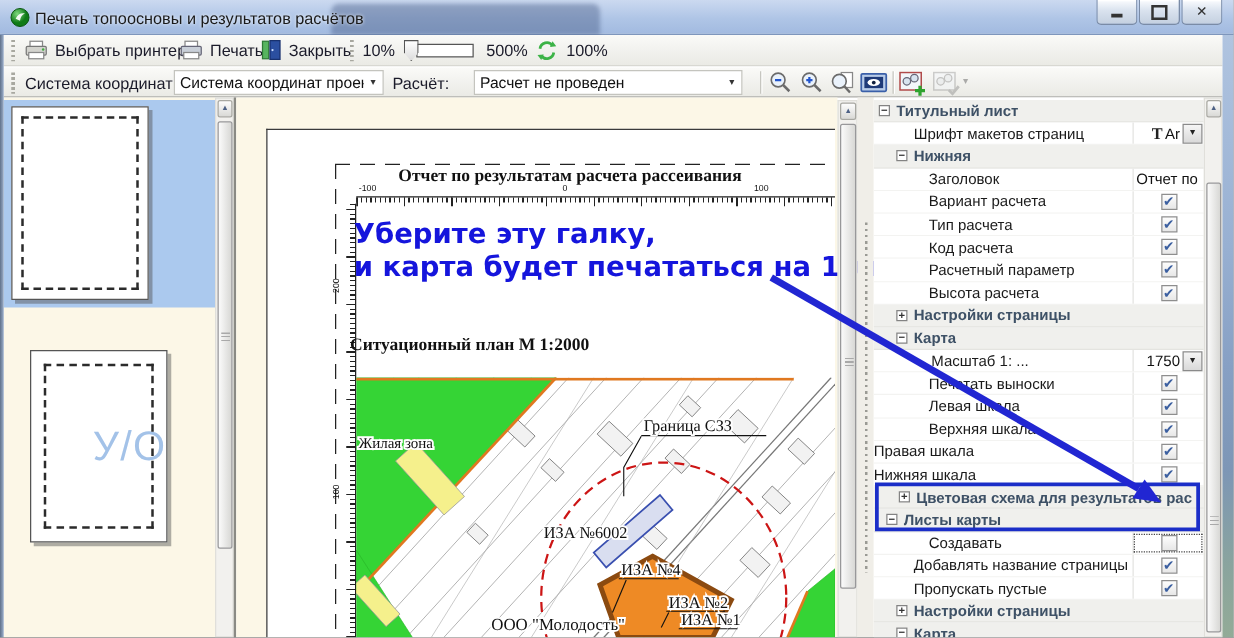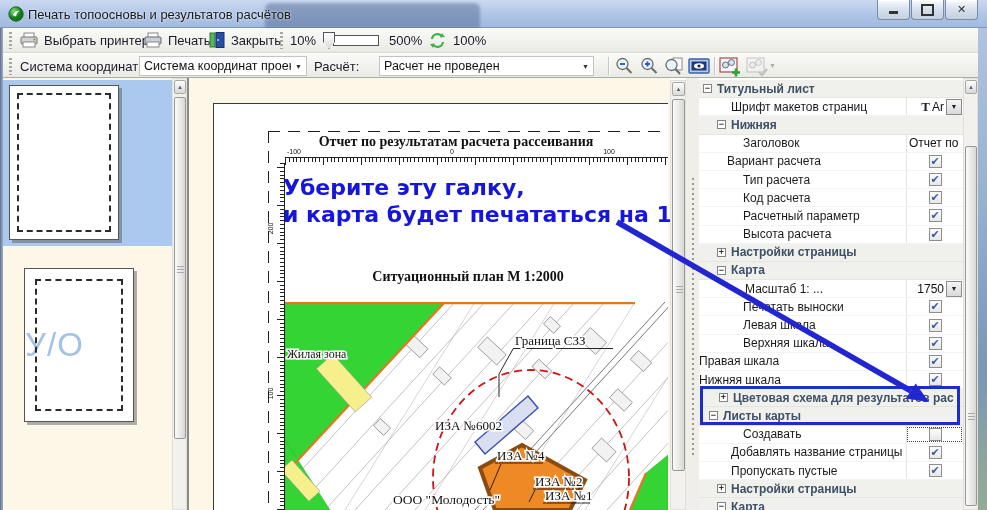--- a/index.html
+++ b/index.html
@@ -64,21 +64,21 @@
                repeating-linear-gradient(90deg,#222 0 1px,transparent 1px 38px);
     background-size:100% 4px,100% 8px;background-repeat:no-repeat;}
   .vruler{left:277px;top:163px;width:8px;height:347px;border-right:1px solid #222;
     background:repeating-linear-gradient(0deg,#222 0 1px,transparent 1px 3.8px),
                repeating-linear-gradient(0deg,#222 0 1px,transparent 1px 38px);
     background-size:4px 100%,8px 100%;background-position:right top;background-repeat:no-repeat;}
   .rlab{font-size:7px;color:#111;width:30px;text-align:center;}
   .rlabv{transform:rotate(-90deg);transform-origin:center;}
   .note{left:283px;top:174px;font:bold 22px/27px "DejaVu Sans",sans-serif;color:#1515DC;white-space:nowrap;}
   .bodyline{left:283px;top:249px;font:14px "Liberation Serif",serif;color:#1a1a1a;white-space:nowrap;}
-  .plantitle{left:268px;top:269px;width:400px;text-align:center;font:bold 14px "Liberation Serif",serif;color:#111;}
+  .plantitle{left:268px;top:269px;width:400px;text-align:left;font:bold 14px "Liberation Serif",serif;color:#111;padding-left:12px;}
   .split2{left:686px;top:78px;width:13px;height:432px;background:#F0EEE8;}
   .split2::after{content:"";position:absolute;left:6px;top:100px;height:280px;width:2px;
     background:repeating-linear-gradient(180deg,#9A9A94 0 2px,transparent 2px 5px);}
   .panel{left:699px;top:78px;width:264px;height:432px;background:#fff;overflow:hidden;}
   .prow{display:flex;align-items:center;height:17.2px;background:#fff;border-bottom:1px solid #F3F3F1;}
   .prow.group{background:#F0F0ED;border-bottom:1px solid #E4E4E0;}
   .pm{width:9px;height:9px;border:1px solid #838383;background:#fff;font:bold 9px/7px "Liberation Sans",sans-serif;
     text-align:center;color:#333;flex:none;box-sizing:border-box;}
   .glabel{font-weight:bold;color:#3E5166;font-size:12px;margin-left:5px;white-space:nowrap;overflow:hidden;}
   .plabel{flex:1;font-size:12px;color:#1a1a1a;white-space:nowrap;overflow:hidden;box-sizing:border-box;}
@@ -232,21 +232,21 @@
       </svg>
     </div>
     <span class="a disabled" style="left:766px;top:8px;font-size:7px;color:#555">▼</span>
   </div>
 
   <div class="a thumbpanel">
     <div class="a thumbsel"></div>
     <div class="a page-thumb" style="left:6px;top:7px;width:110px;height:155px">
       <div class="page-dash"></div>
     </div>
-    <div class="a page-thumb" style="left:21px;top:190px;width:110px;height:154px;display:flex;align-items:center;justify-content:flex-start">
+    <div class="a page-thumb" style="left:21px;top:202px;width:110px;height:154px;display:flex;align-items:center;justify-content:flex-end">
       <div class="page-dash" style="inset:10px"></div>
       <span class="uo">У/О</span>
     </div>
   </div>
   <div class="a sb" style="left:172px;top:78px;width:15px;height:432px">
     <div class="a sbarrow">▲</div>
     <div class="a sbthumb" style="top:18px;height:342px">
       <span class="sgrip" style="top:168px"></span>
     </div>
   </div>
@@ -373,21 +373,21 @@
           <span class="pm" style="margin-left:18px">−</span>
           <span class="glabel">Нижняя</span>
         </div>
         <div class="prow">
           <span class="plabel" style="padding-left:44px">Заголовок</span>
           <span class="pval left">
             <span class="cval">Отчет по</span>
           </span>
         </div>
         <div class="prow">
-          <span class="plabel" style="padding-left:28px">Вариант расчета</span>
+          <span class="plabel" style="padding-left:44px">Вариант расчета</span>
           <span class="pval">
             <span class="cb">✔</span>
           </span>
         </div>
         <div class="prow">
           <span class="plabel" style="padding-left:44px">Тип расчета</span>
           <span class="pval">
             <span class="cb">✔</span>
           </span>
         </div>

